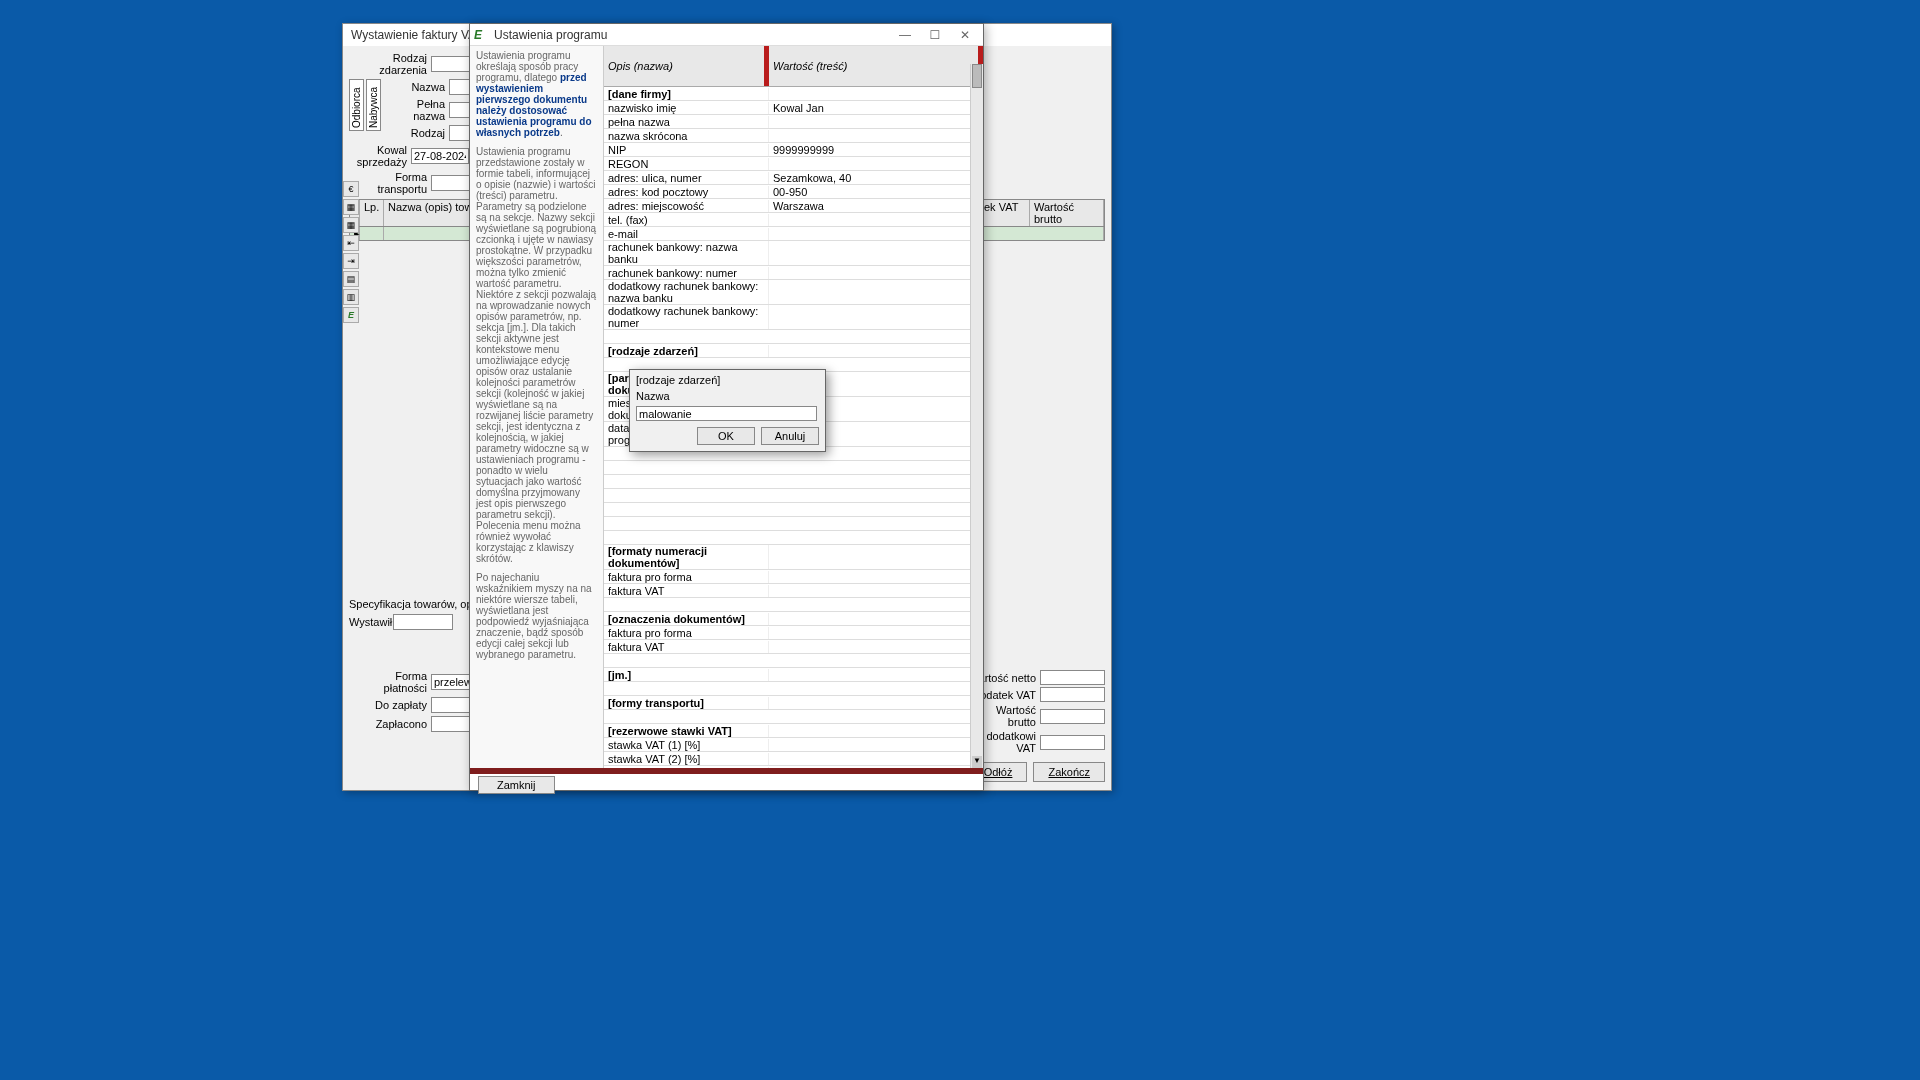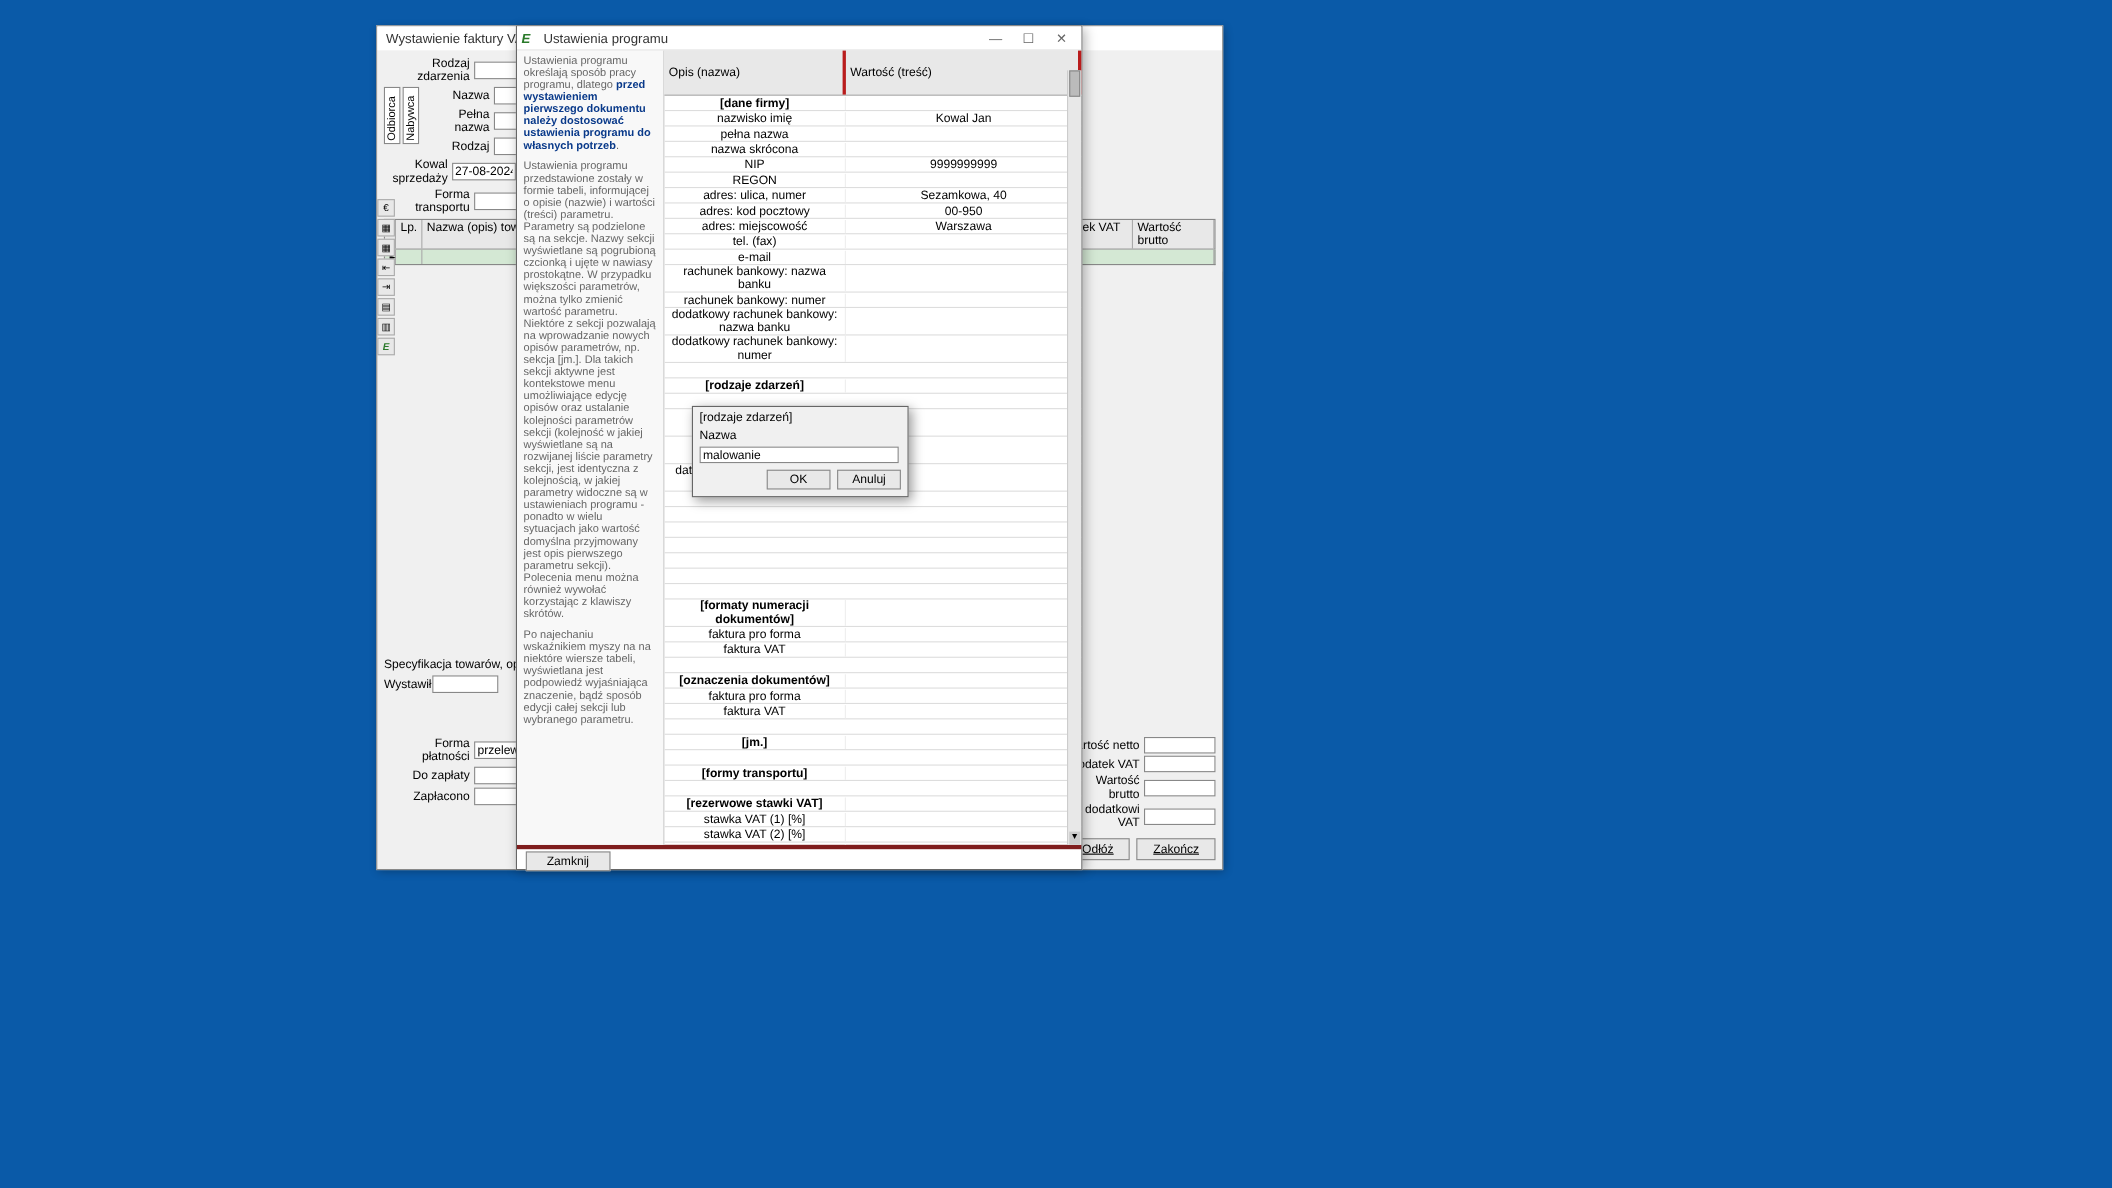--- a/index.html
+++ b/index.html
@@ -152,28 +152,27 @@
     display: flex;
     flex-direction: column;
     position: relative;
   }
   .params-header {
     display: flex;
     background: #e8e8e8;
     border-bottom: 1px solid #aaa;
     font-size: 11px;
   }
-  .params-header div { padding: 14px 4px; border-right: 3px solid #b91c1c; }
+  .params-header div { padding: 14px 4px; border-right: 5px solid #b91c1c; font-style: italic; }
   .ph-name { width: 165px; }
   .ph-value { flex: 1; }
   .params-list {
     flex: 1;
     overflow: hidden;
     font-size: 11px;
-    text-align: center;
   }
   .param-row {
     display: flex;
     border-bottom: 1px solid #ddd;
     min-height: 14px;
     align-items: center;
   }
   .param-row .pname { width: 165px; padding: 0 4px; border-right: 1px solid #eee; }
   .param-row .pvalue { flex: 1; padding: 0 4px; }
   .param-section { font-weight: bold; }
@@ -200,21 +199,21 @@
     left: 1px; right: 1px;
     height: 12px;
     background: #ccc;
     text-align: center;
     font-size: 8px;
   }
   .scroll-arrow.up { top: 0; }
   .scroll-arrow.down { bottom: 0; }
   .settings-footer {
     height: 22px;
-    border-top: 4px solid #7f1d1d;
+    border-top: 6px solid #7f1d1d;
     padding: 2px 8px;
   }
   .settings-footer button {
     padding: 2px 18px;
     border: 1px solid #888;
     background: #e8e8e8;
     font-size: 11px;
     cursor: pointer;
   }
 

